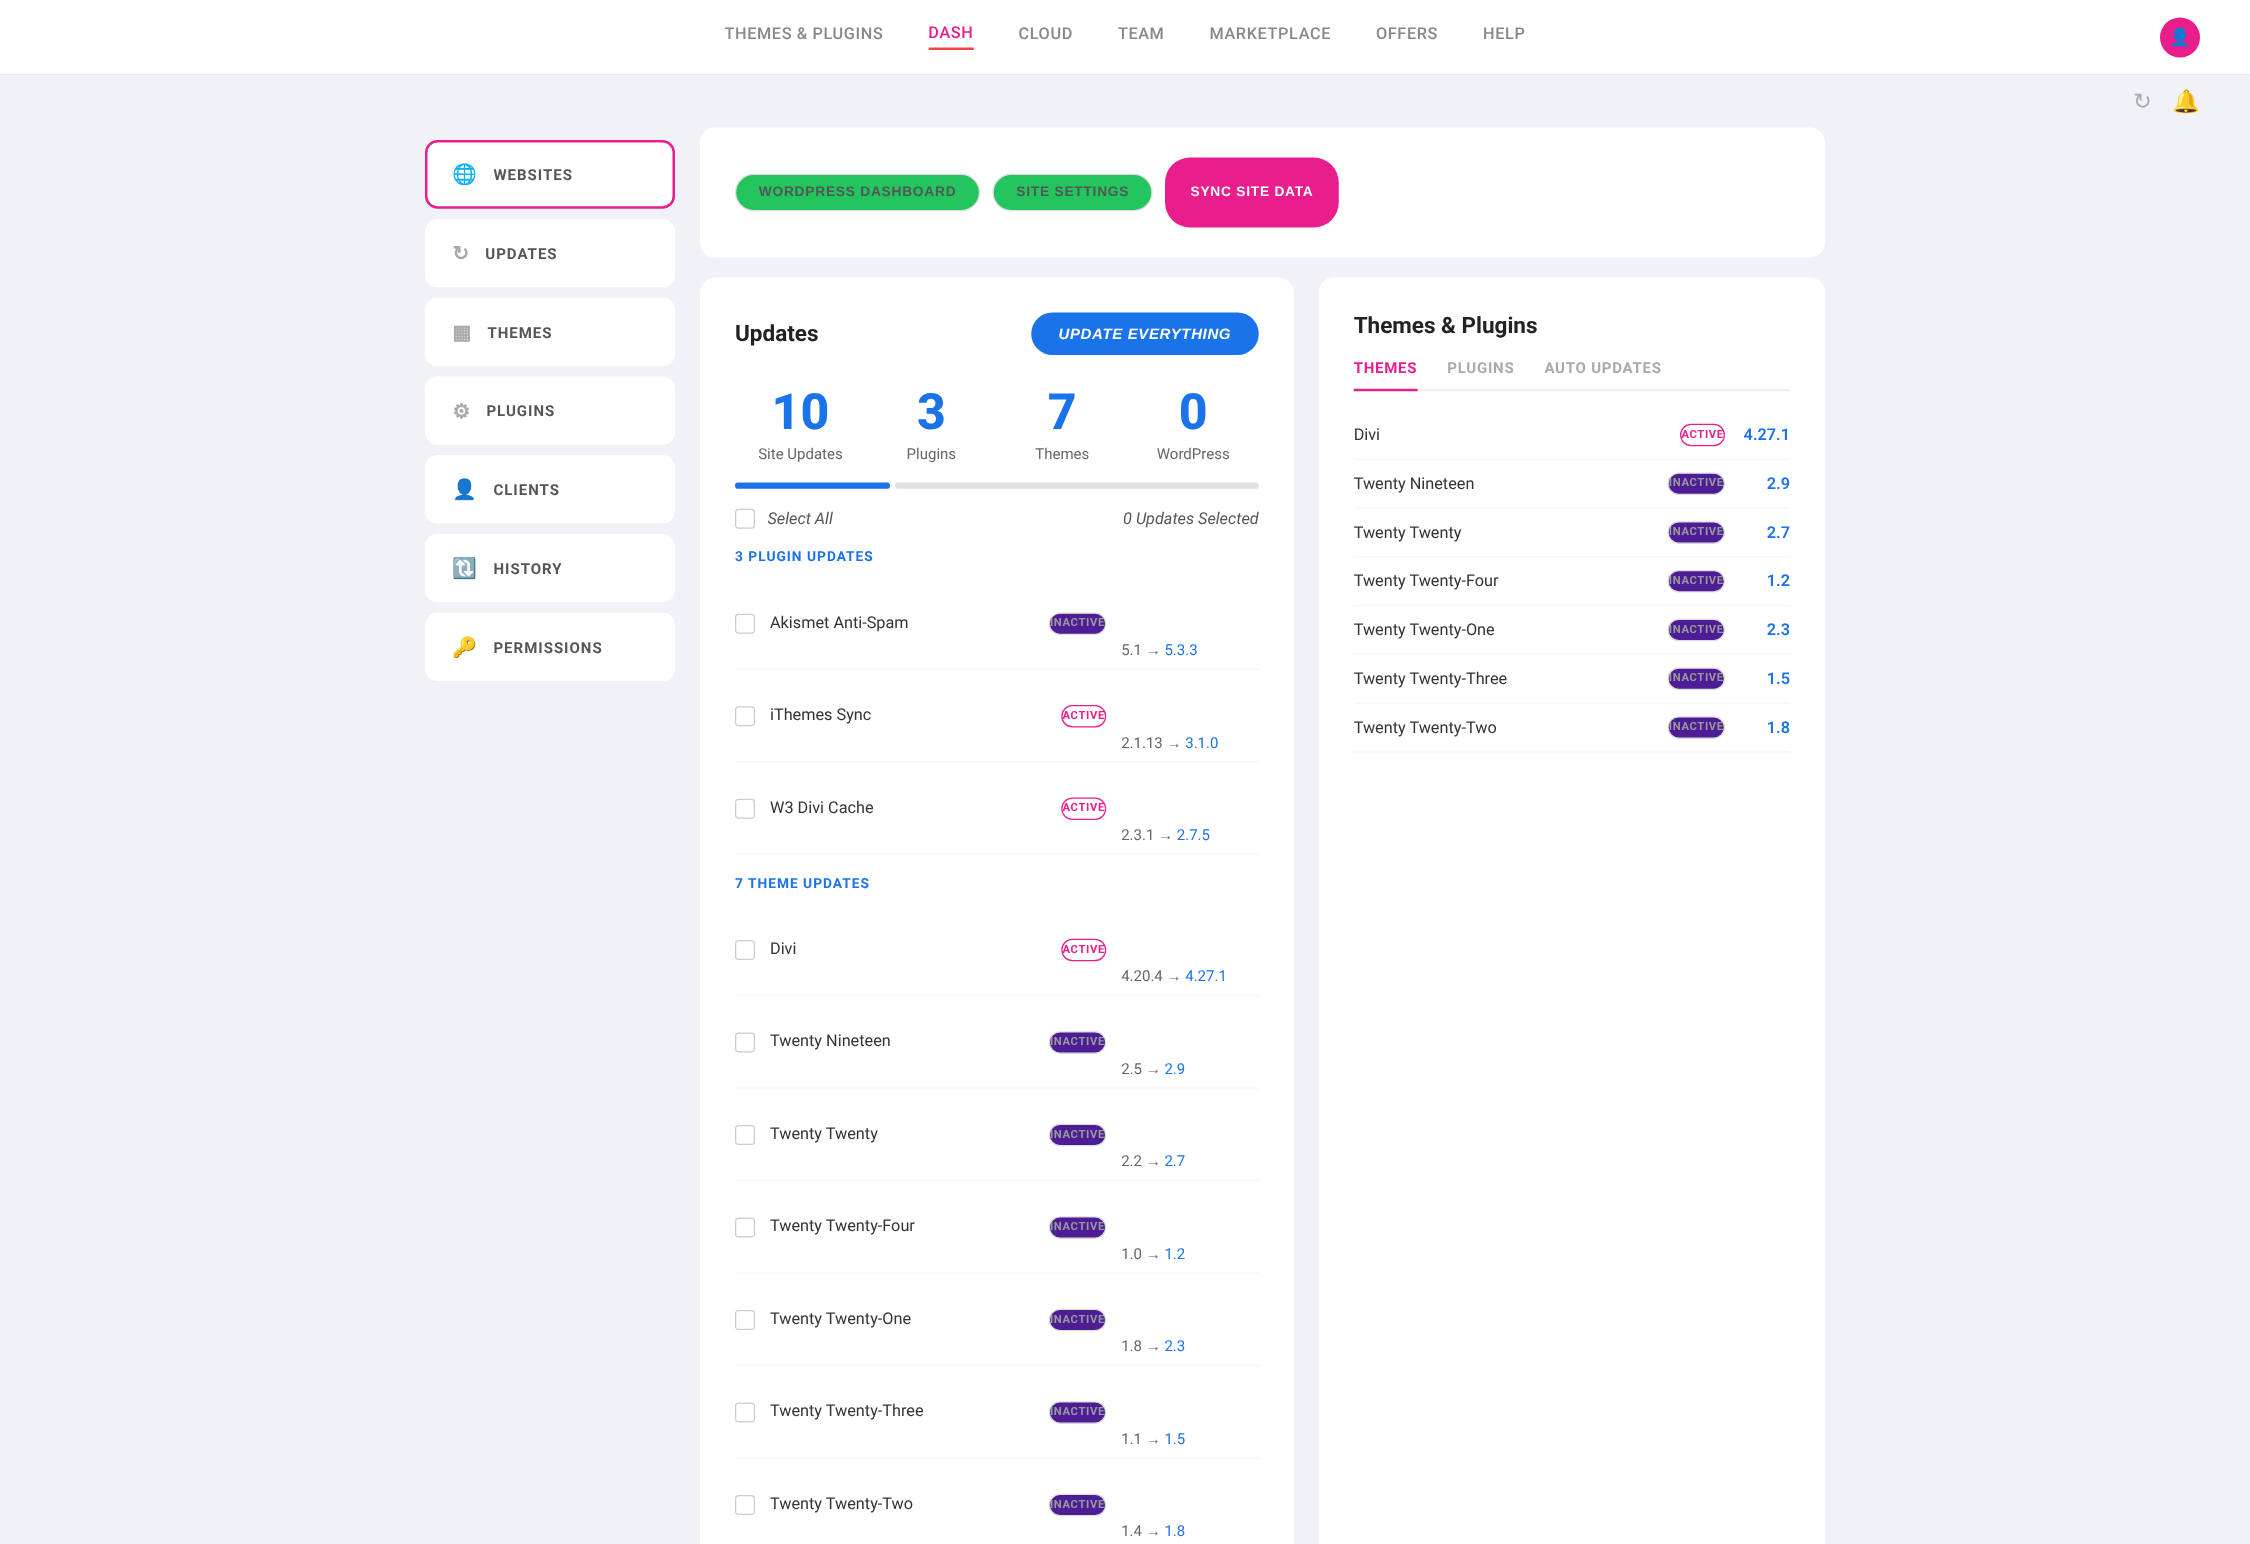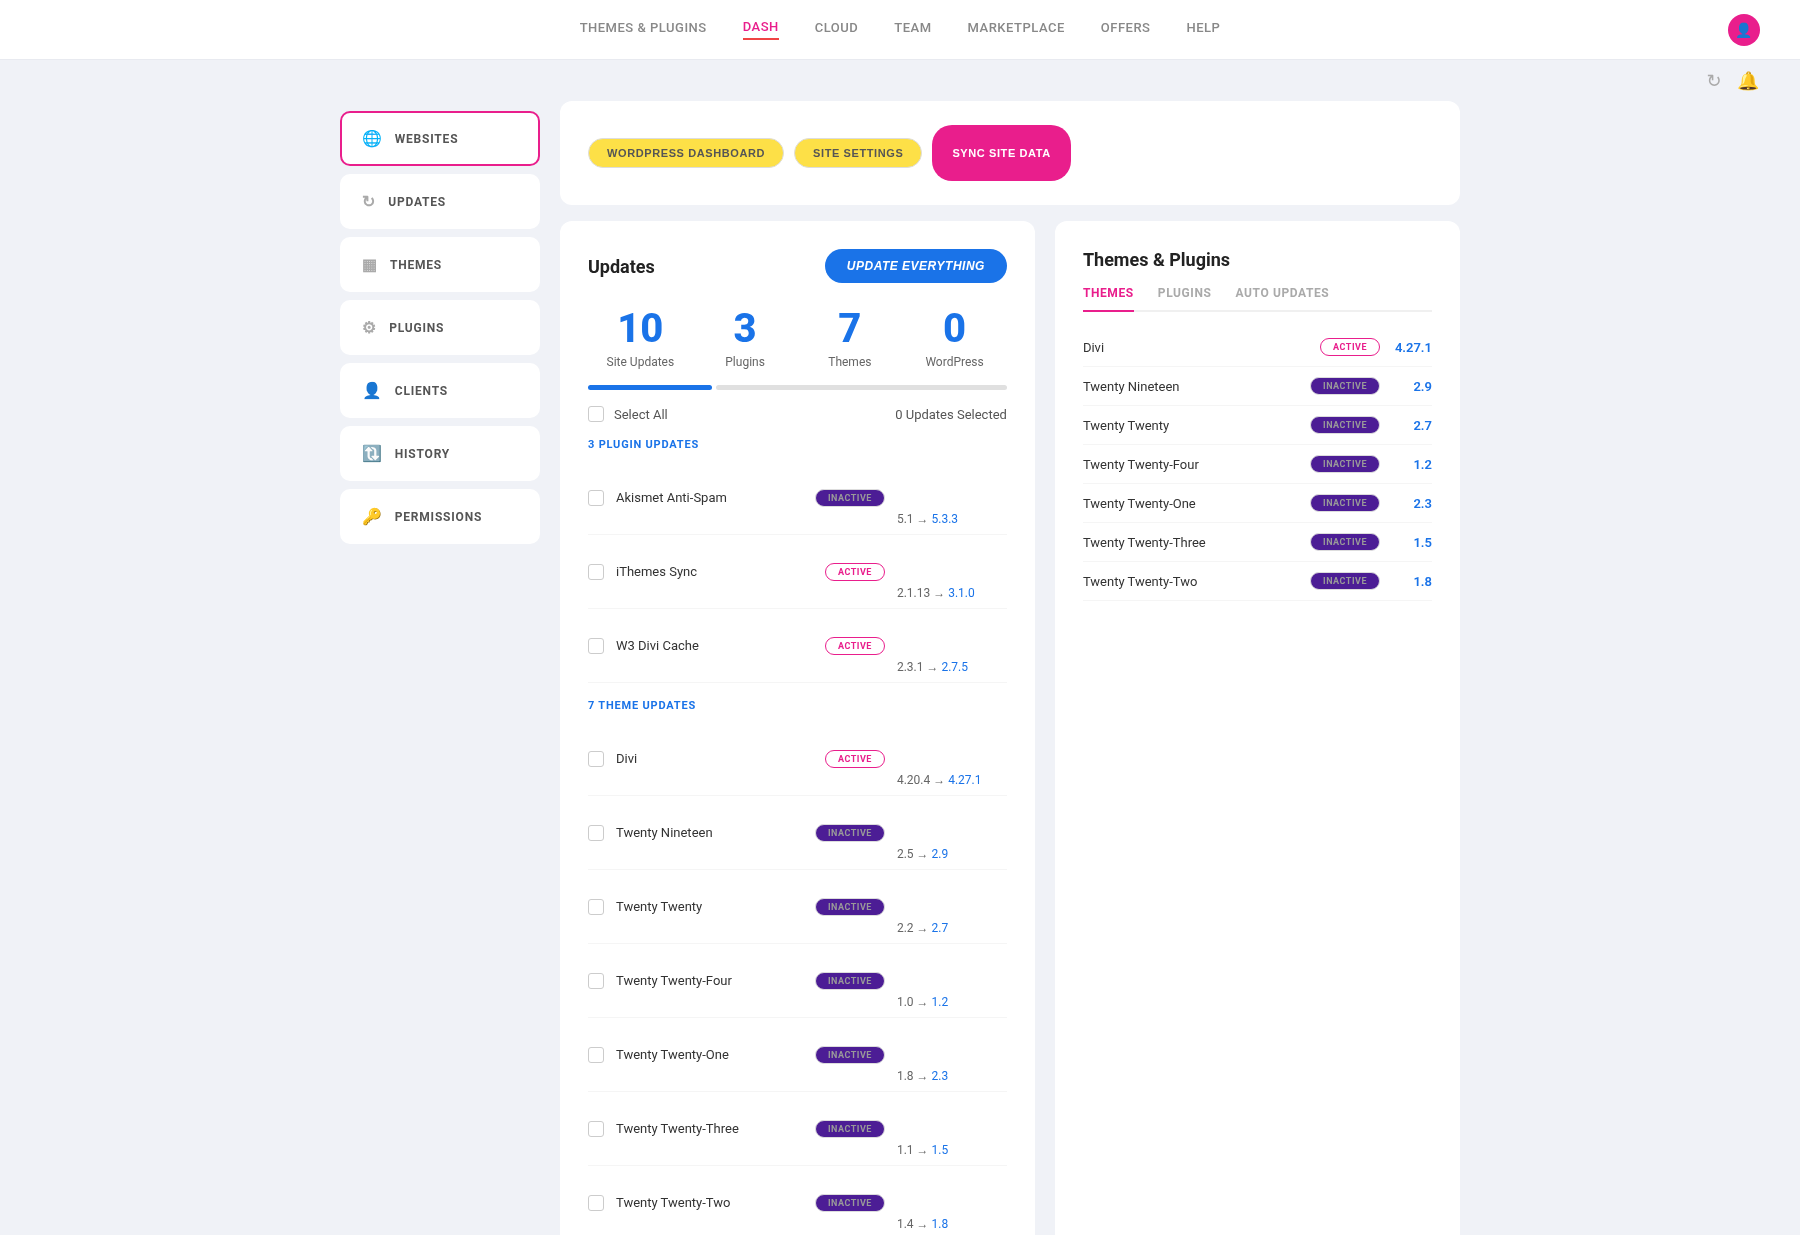--- a/index.html
+++ b/index.html
@@ -175,21 +175,21 @@
       width: 180px;
       height: 18px;
     }
     .site-actions {
       display: flex;
       gap: 10px;
       align-items: center;
     }
     .btn-outline {
       border: 1.5px solid #ddd;
-      background: #fde047;
+      background: #22c55e;
       border-radius: 20px;
       padding: 8px 18px;
       font-size: 11px;
       font-weight: 700;
       color: #555;
       letter-spacing: 0.6px;
       text-transform: uppercase;
       cursor: pointer;
     }
     .btn-primary {
@@ -279,20 +279,21 @@
     .progress-blue { background: #1a73e8; }
     .progress-light { background: #e0e0e0; }
 
     
     .select-all-row {
       display: flex;
       justify-content: space-between;
       align-items: center;
       font-size: 13px;
       color: #555;
+      font-style: italic;
     }
     .select-all-left {
       display: flex;
       align-items: center;
       gap: 10px;
     }
     .checkbox {
       width: 16px;
       height: 16px;
       border: 1.5px solid #ccc;
@@ -319,21 +320,21 @@
       border-bottom: 1px solid #f5f5f5;
     }
     .update-name {
       flex: 1;
       font-size: 13px;
       color: #333;
     }
     .badge {
       font-size: 9px;
       font-weight: 700;
-      padding: 3px 12px;
+      padding: 3px 0;
       border-radius: 10px;
       letter-spacing: 0.5px;
       text-transform: uppercase;
       border: 1.5px solid;
     }
     .badge-active {
       color: #e91e8c;
       border-color: #e91e8c;
       background: #fff;
     }

